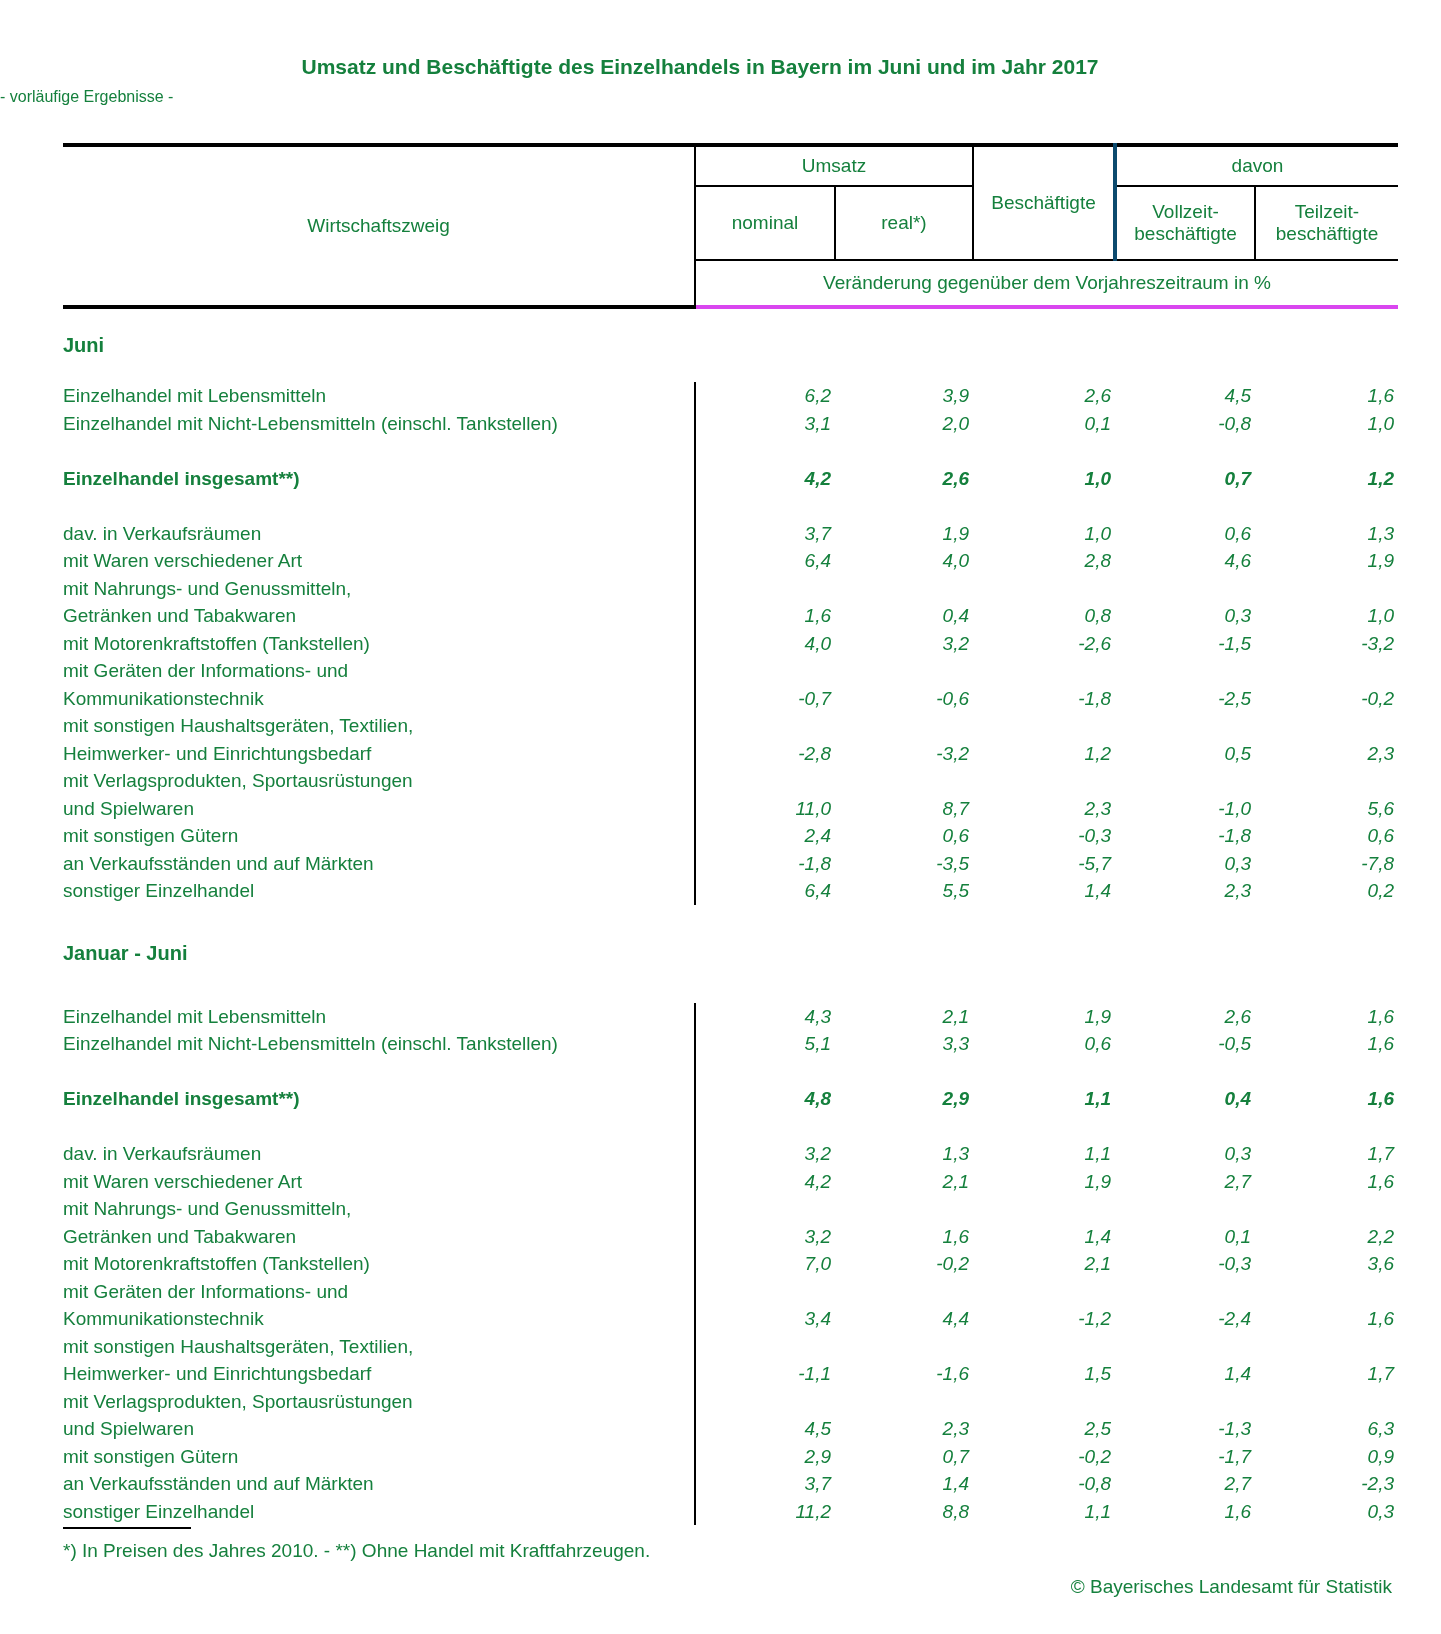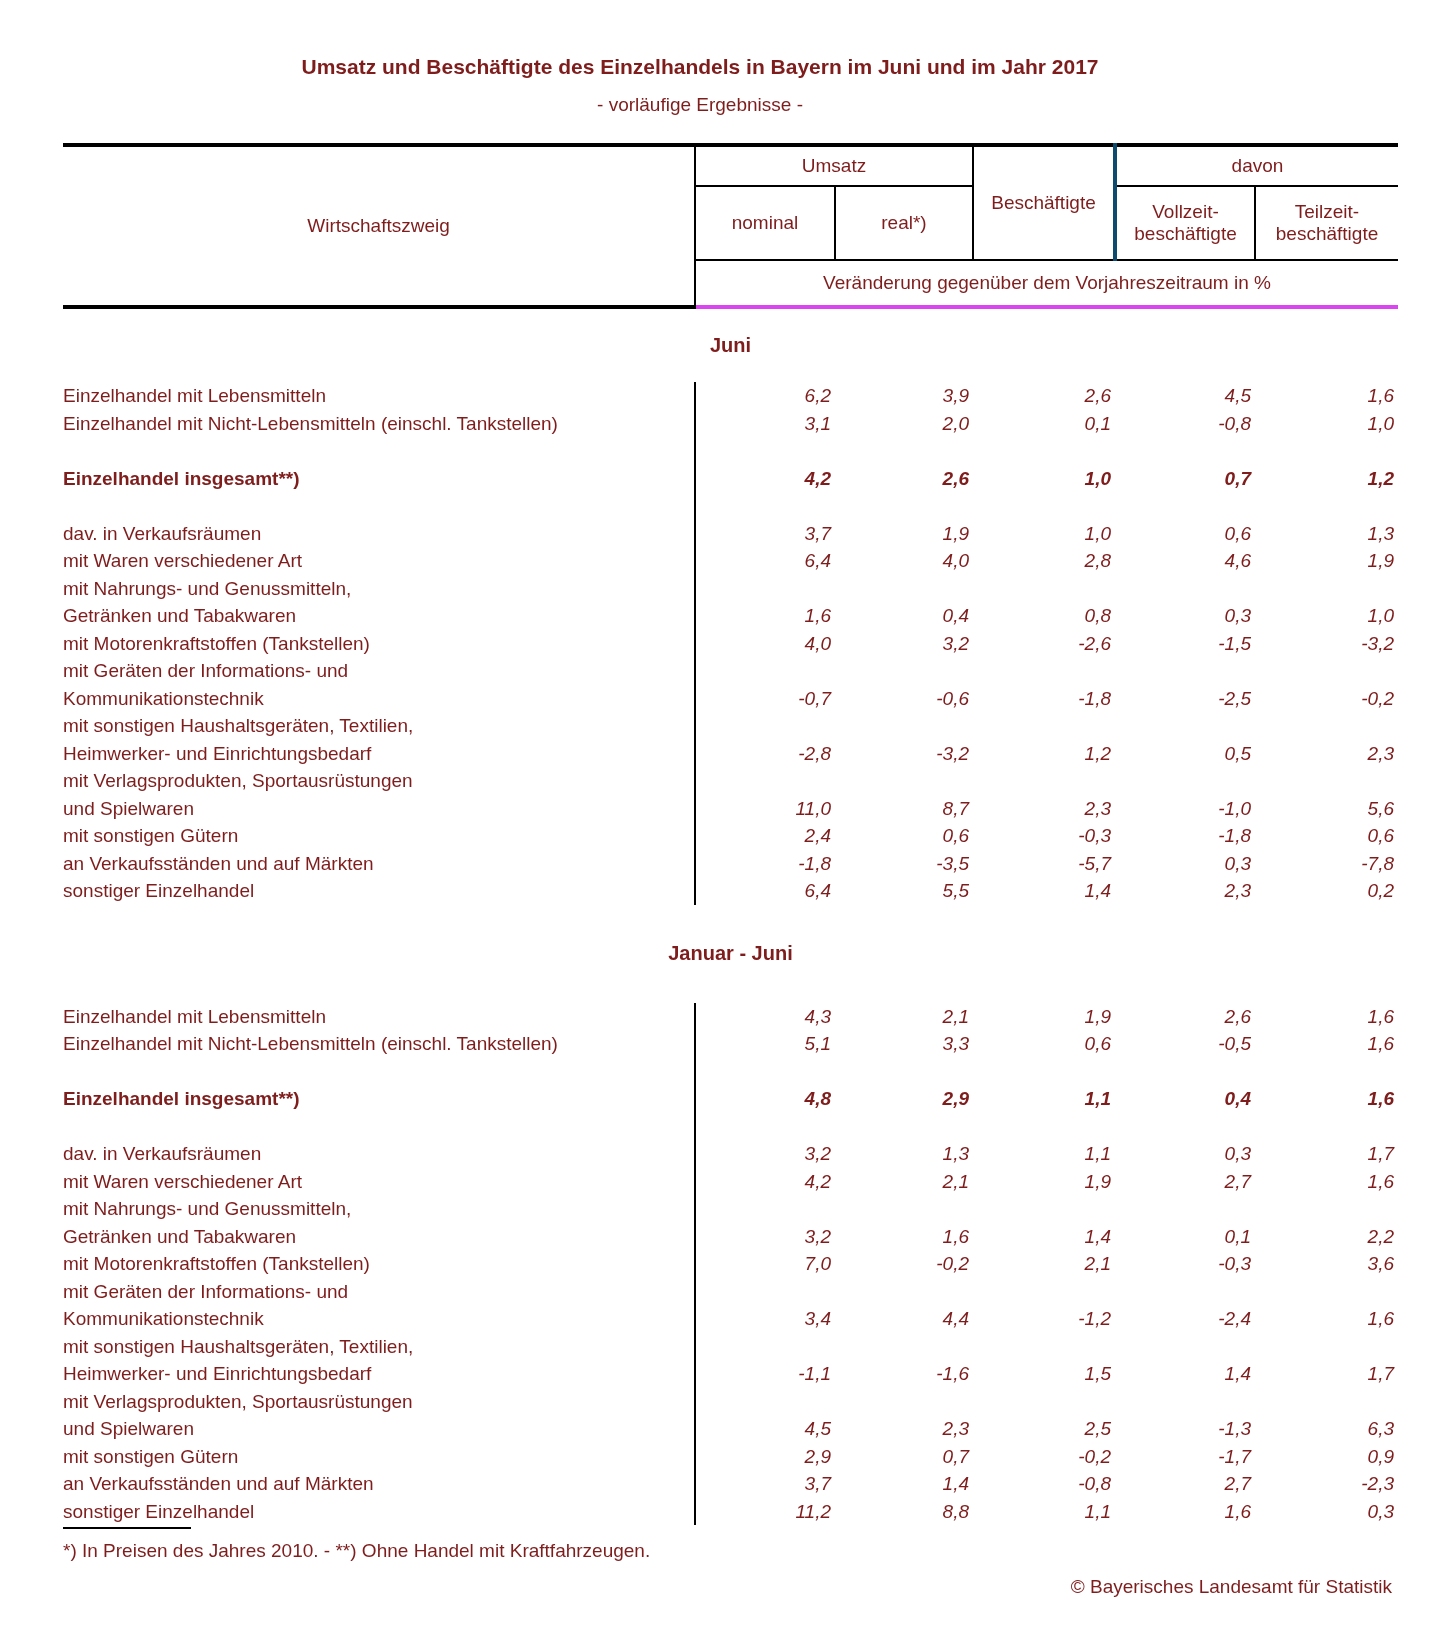--- a/index.html
+++ b/index.html
@@ -1,29 +1,29 @@
 <!DOCTYPE html>
 <html><head>
 <meta charset="utf-8">
 <style>
   html,body { margin:0; padding:0; background:#fff; }
   .page {
     position:relative; width:1441px; height:1634px;
-    background:#fff; color:#7f1d1d;
+    background:#fff; color:#15803d;
     font-family:"Liberation Sans", sans-serif;
     overflow:hidden;
     text-decoration:underline;
   }
   .title {
     position:absolute; top:55px; left:0; width:1400px;
     text-align:center; font-size:21px; font-weight:bold;
   }
   .subtitle {
-    position:absolute; top:94px; left:0; width:1400px;
-    text-align:center; font-size:19px;
+    position:absolute; top:88px; left:0; width:1400px;
+    text-align:left; font-size:16px;
   }
   table.maintable {
     position:absolute; left:63px; top:143px; width:1335px;
     border-collapse:collapse; table-layout:fixed;
     border-top:4px solid #000;
   }
   table.maintable td { padding:0; }
   thead td {
     font-size:19px; text-align:center; vertical-align:middle;
     line-height:22px;
@@ -49,21 +49,21 @@
     vertical-align:middle; white-space:nowrap; overflow:visible;
   }
   tbody td.lbl { border-right:2px solid #000; text-align:left; }
   .i0 { padding-left:5px; }
   .i1 { padding-left:56px;margin-left:40px; }
   .i2 { padding-left:105px; }
   .i3 { padding-left:120px; }
   tbody td.num { text-align:right; padding-right:4px; font-style:italic; }
   tr.bold td { font-weight:bold; }
   tr.sec td {
-    font-weight:bold; text-align:center; font-size:20px;
+    font-weight:bold; font-size:20px;
     border:none;
   }
   tr.sec.juni td { height:73px; }
   tr.sec.jan td { height:98px; }
   tr.spacer td { height:27.5px; }
 
   .fnrule {
     position:absolute; left:63px; top:1527px; width:128px;
     border-top:2px solid #000; height:0;
   }

